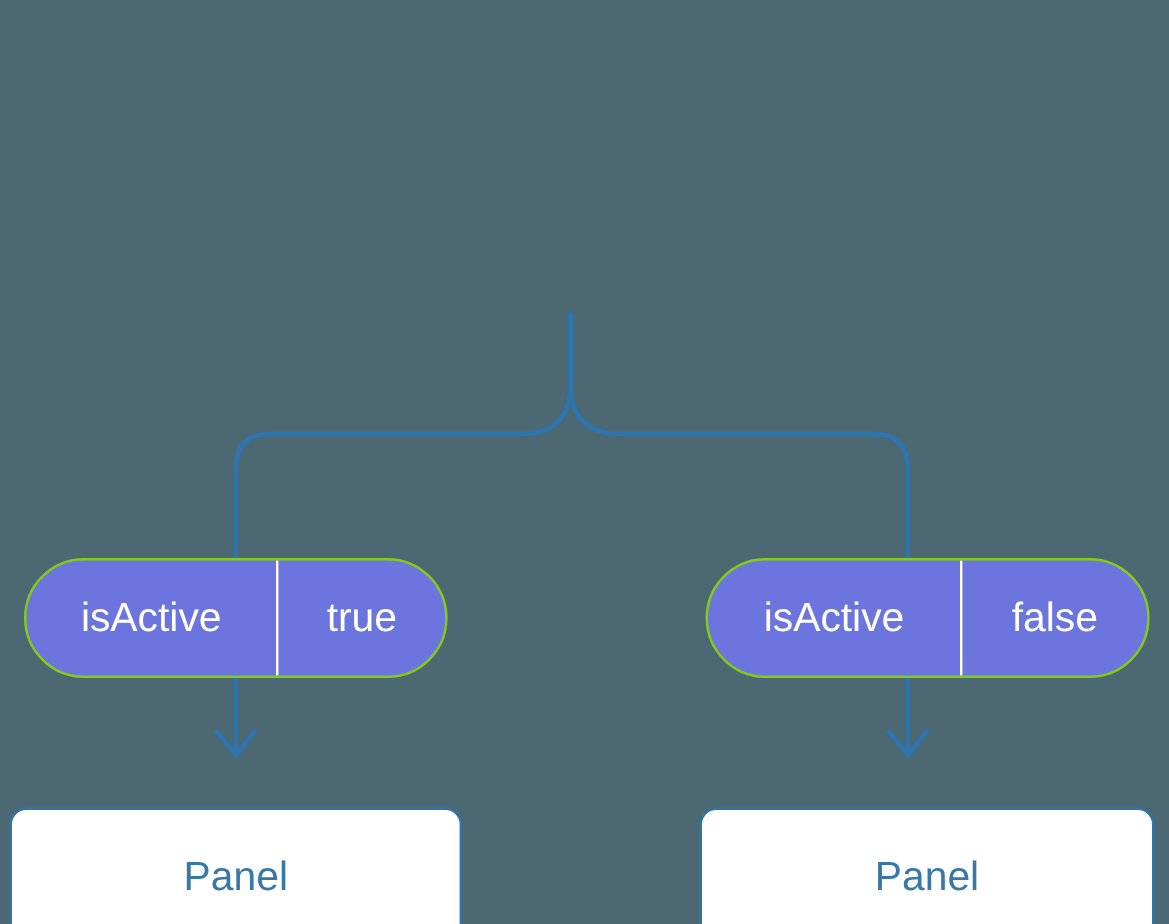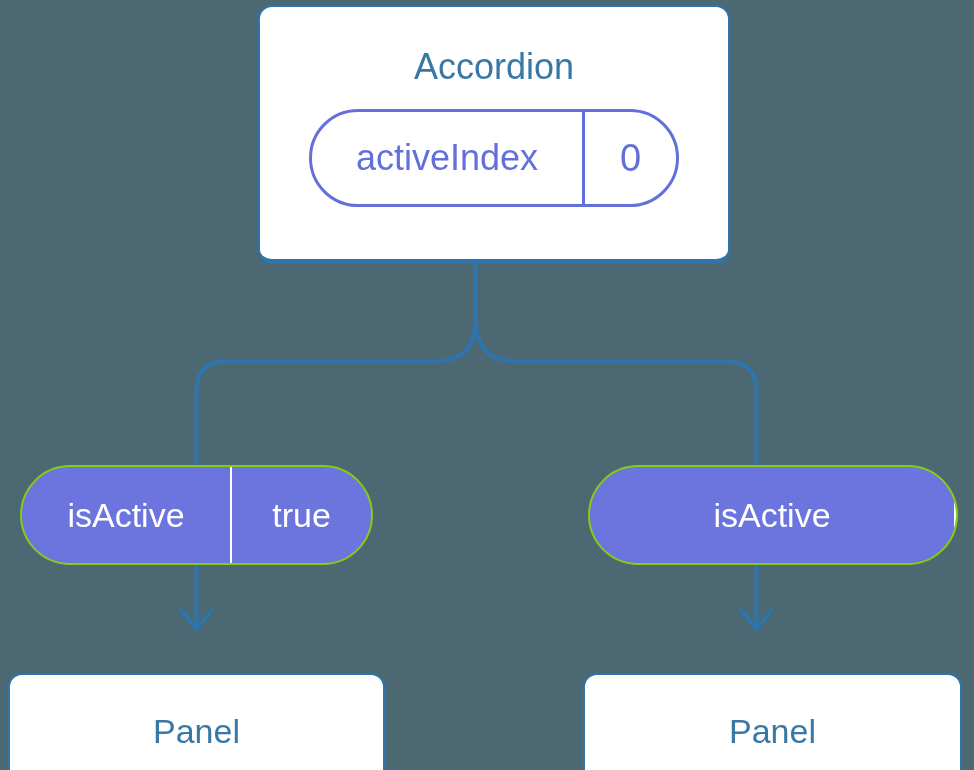--- a/index.html
+++ b/index.html
@@ -140,38 +140,31 @@
 
 <div class="canvas">
 
   <svg class="connectors" viewBox="0 0 974 770" aria-hidden="true">
     <path d="M 475.5 262 L 475.5 320 Q 475.5 361.5 434 361.5 L 226 361.5 Q 196.5 361.5 196.5 391 L 196.5 625"></path>
     <path d="M 475.5 262 L 475.5 320 Q 475.5 361.5 517 361.5 L 727 361.5 Q 756.5 361.5 756.5 391 L 756.5 625"></path>
     <path d="M 181 610 L 196.5 629 L 212 610"></path>
     <path d="M 741 610 L 756.5 629 L 772 610"></path>
   </svg>
 
-  <div class="card root-card">
-    <div class="card-title">Accordion</div>
-    <div class="state-pill">
-      <span class="state-name">activeIndex</span>
-      <span class="state-divider"></span>
-      <span class="state-value">0</span>
-    </div>
-  </div>
 
   <div class="prop-pill pill-left">
     <span class="prop-name">isActive</span>
     <span class="prop-divider"></span>
     <span class="prop-value">true</span>
   </div>
 
   <div class="prop-pill pill-right">
     <span class="prop-name">isActive</span>
     <span class="prop-divider"></span>
+    <span class="prop-value">false</span>
   </div>
 
   <div class="card panel-card panel-left">
     <div class="card-title panel-title">Panel</div>
   </div>
 
   <div class="card panel-card panel-right">
     <div class="card-title panel-title">Panel</div>
   </div>
 

